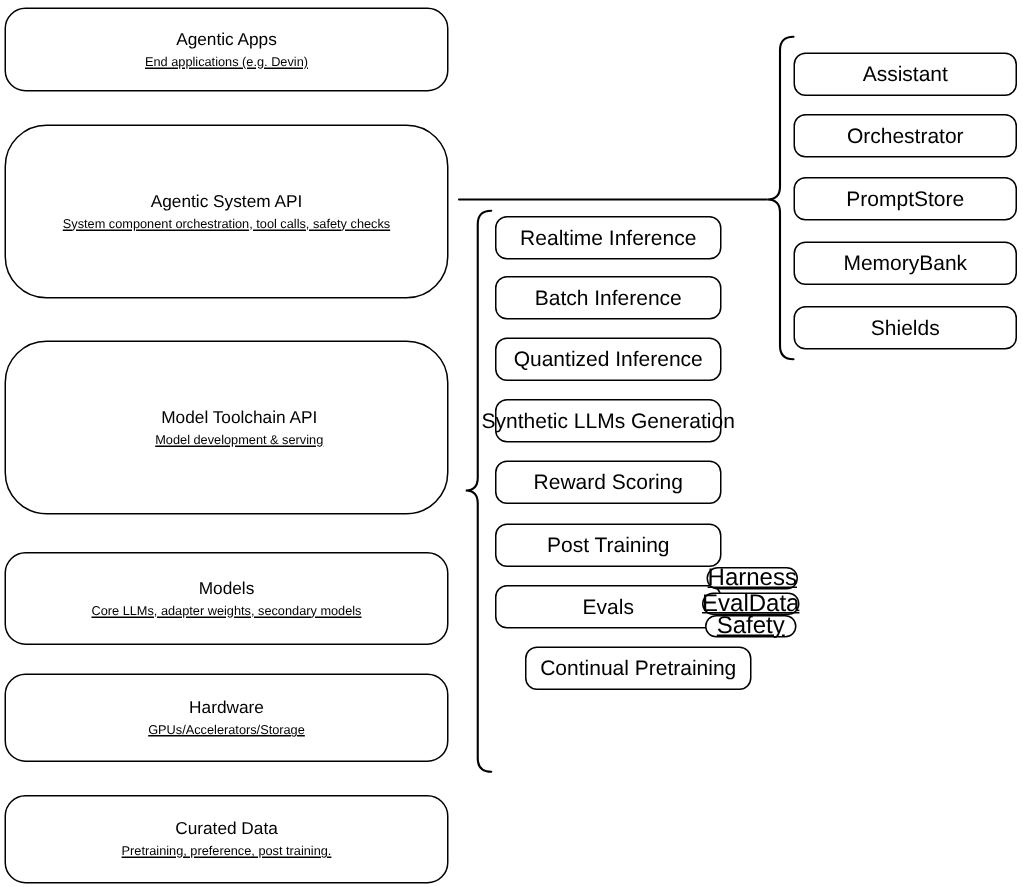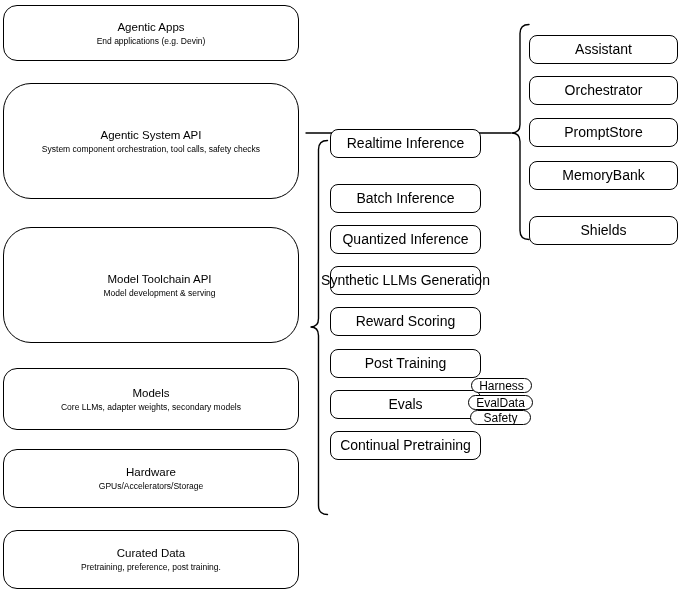--- a/index.html
+++ b/index.html
@@ -42,20 +42,21 @@
   .node-title {
     font-size: 11.5px;
     line-height: 14px;
     white-space: nowrap;
   }
   .node-sub {
     font-size: 8.5px;
     line-height: 11px;
     margin-top: 2px;
     white-space: nowrap;
+    text-decoration: underline;
   }
   .item-node {
     left: 330px;
     width: 151px;
     height: 29px;
     border-radius: 8px;
   }
   .component-node {
     left: 529px;
     width: 149px;
@@ -72,23 +73,24 @@
     box-sizing: border-box;
     background: #ffffff;
     border: 1.5px solid #000000;
     border-radius: 8px;
     display: flex;
     align-items: center;
     justify-content: center;
     z-index: 3;
   }
   .pill-label {
-    font-size: 12px;
+    font-size: 16px;
     line-height: 12px;
     white-space: nowrap;
+    text-decoration: underline;
   }
 </style>
 </head>
 <body>
 
 <div class="canvas">
 
   <svg class="connectors" width="682" height="591" viewBox="0 0 682 591">
     <path d="M 306 133 L 511 133" fill="none" stroke="#000000" stroke-width="1.4" stroke-linecap="round"></path>
     <path d="M 327.5 140.5 Q 318.5 140.5 318.5 149.5 L 318.5 318.5 Q 318.5 327 310.5 327 Q 318.5 327 318.5 335.5 L 318.5 505.5 Q 318.5 514.5 327.5 514.5" fill="none" stroke="#000000" stroke-width="1.4" stroke-linecap="round"></path>
@@ -118,42 +120,42 @@
   <div class="node stack-node" style="top:449px; height:59px; border-radius:14px;">
     <div class="node-title">Hardware</div>
     <div class="node-sub">GPUs/Accelerators/Storage</div>
   </div>
 
   <div class="node stack-node" style="top:530px; height:59px; border-radius:14px;">
     <div class="node-title">Curated Data</div>
     <div class="node-sub">Pretraining, preference, post training.</div>
   </div>
 
-  <div class="node item-node" style="top:129px;">
+  <div class="node item-node" style="top:144px;">
     <div class="item-label">Realtime Inference</div>
   </div>
   <div class="node item-node" style="top:184px;">
     <div class="item-label">Batch Inference</div>
   </div>
   <div class="node item-node" style="top:225px;">
     <div class="item-label">Quantized Inference</div>
   </div>
   <div class="node item-node" style="top:266px;">
     <div class="item-label">Synthetic LLMs Generation</div>
   </div>
   <div class="node item-node" style="top:307px;">
     <div class="item-label">Reward Scoring</div>
   </div>
   <div class="node item-node" style="top:349px;">
     <div class="item-label">Post Training</div>
   </div>
   <div class="node item-node" style="top:390px;">
     <div class="item-label">Evals</div>
   </div>
-  <div class="node item-node" style="top:431px;">
+  <div class="node item-node" style="top:431px;margin-left:20px;">
     <div class="item-label">Continual Pretraining</div>
   </div>
 
   <div class="pill" style="left:471px; top:378px; width:61px; height:15px;">
     <div class="pill-label">Harness</div>
   </div>
   <div class="pill" style="left:468px; top:395px; width:65px; height:15px;">
     <div class="pill-label">EvalData</div>
   </div>
   <div class="pill" style="left:470px; top:410px; width:61px; height:15px;">
@@ -165,17 +167,17 @@
   </div>
   <div class="node component-node" style="top:76px;">
     <div class="item-label">Orchestrator</div>
   </div>
   <div class="node component-node" style="top:118px;">
     <div class="item-label">PromptStore</div>
   </div>
   <div class="node component-node" style="top:161px;">
     <div class="item-label">MemoryBank</div>
   </div>
-  <div class="node component-node" style="top:216px;">
+  <div class="node component-node" style="top:204px;">
     <div class="item-label">Shields</div>
   </div>
 
 </div>
 
 </body></html>

